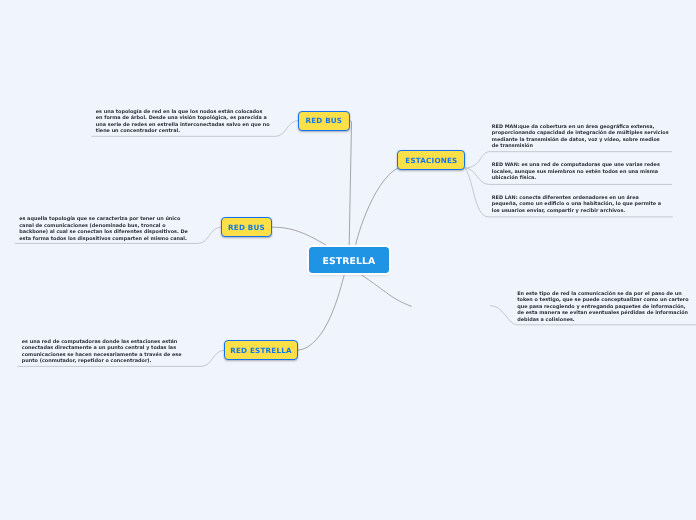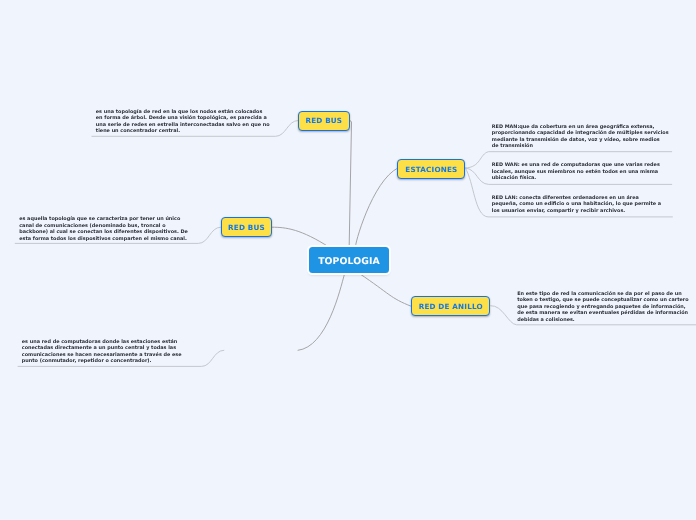--- a/index.html
+++ b/index.html
@@ -72,39 +72,39 @@
     <path class="noteline" d="M91.9,136.3 L275.5,136.3 C286,136.3 287.5,120.5 298,120.5"></path>
     <path class="noteline" d="M15.2,243.4 L198.3,243.4 C208.9,243.4 210,227.2 220.6,227.2"></path>
     <path class="noteline" d="M18,366.4 L201.5,366.4 C212,366.4 213.3,350.3 223.8,350.3"></path>
     <path class="noteline" d="M671.7,151.7 L488.4,151.7 C479.5,154 481,167.5 465.3,168"></path>
     <path class="noteline" d="M671.7,184.4 L488.8,184.4 C477,184 477.5,169 465.3,168"></path>
     <path class="noteline" d="M672.4,216.9 L488,216.9 C474.5,216 474,182 465.3,168"></path>
     <path class="noteline" d="M696,324.8 L516.5,324.8 C508,324 503,305 490.7,305.7"></path>
   </svg>
 
   <div class="node root" style="left:308.7px;top:247.4px;width:80.5px;height:25.4px;">
-    <span>TOPOLOGIA</span>
+    <span>ESTRELLA</span>
   </div>
 
   <div class="node sub" style="left:298px;top:110.5px;width:51.5px;height:20px;">
     <span>RED BUS</span>
   </div>
 
   <div class="node sub" style="left:220.5px;top:217.2px;width:51.8px;height:20.3px;">
     <span>RED BUS</span>
   </div>
 
-  <div class="node sub" style="left:397.4px;top:159px;width:67.8px;height:20.3px;">
+  <div class="node sub" style="left:397.4px;top:150px;width:67.8px;height:20.3px;">
     <span>ESTACIONES</span>
   </div>
 
-  <div class="node sub" style="left:411.3px;top:296.3px;width:78.7px;height:19.8px;">
-    <span>RED DE ANILLO</span>
+
+  <div class="node sub" style="left:223.8px;top:340.4px;width:74.2px;height:19.8px;">
+    <span>RED ESTRELLA</span>
   </div>
-
 
   <div class="note" style="left:95.8px;top:109.0px;">
       <span class="ln">es una topología de red en la que los nodos están colocados</span>
       <span class="ln">en forma de árbol. Desde una visión topológica, es parecida a</span>
       <span class="ln">una serie de redes en estrella interconectadas salvo en que no</span>
       <span class="ln">tiene un concentrador central.</span>
     </div>
 
   <div class="note" style="left:19.2px;top:216.2px;">
       <span class="ln">es aquella topología que se caracteriza por tener un único</span>

